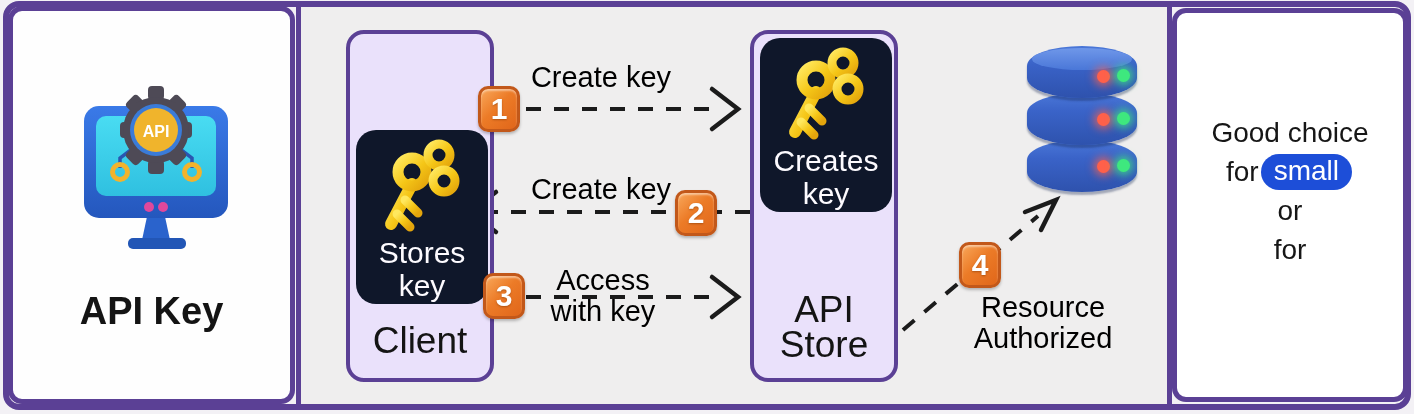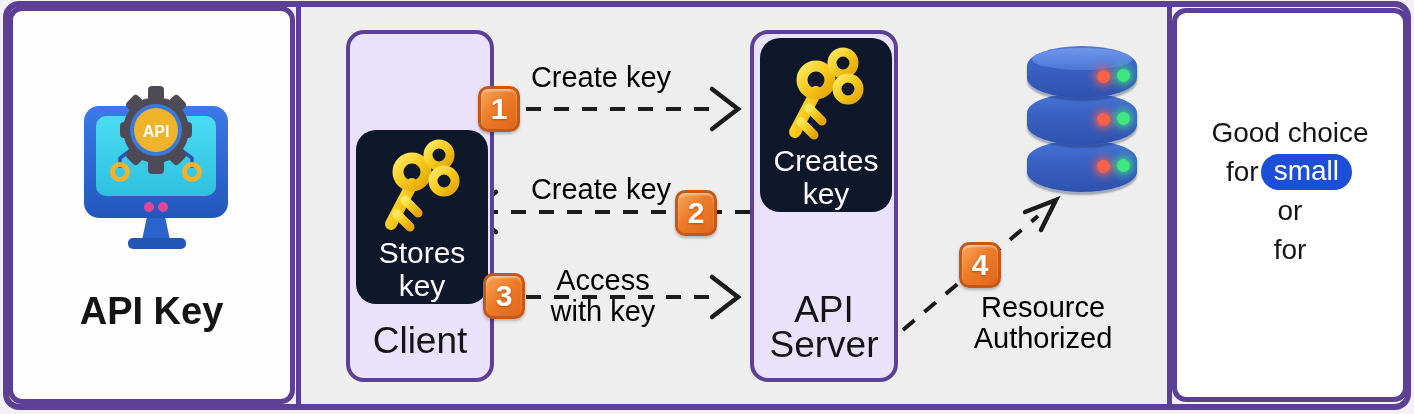--- a/index.html
+++ b/index.html
@@ -192,21 +192,21 @@
           <circle cx="64" cy="45" r="11" stroke-width="9"></circle>
         </g>
       </svg>
       <div class="card-label">
         <div>Creates</div>
         <div>key</div>
       </div>
     </div>
     <div class="box-label">
       <div>API</div>
-      <div>Server</div>
+      <div>Store</div>
     </div>
   </div>
 
   <div class="badge badge-1">1</div>
   <div class="badge badge-2">2</div>
   <div class="badge badge-3">3</div>
   <div class="badge badge-4">4</div>
 
   <div class="step-label lbl-create">Create key</div>
   <div class="step-label lbl-store">Create key</div>

